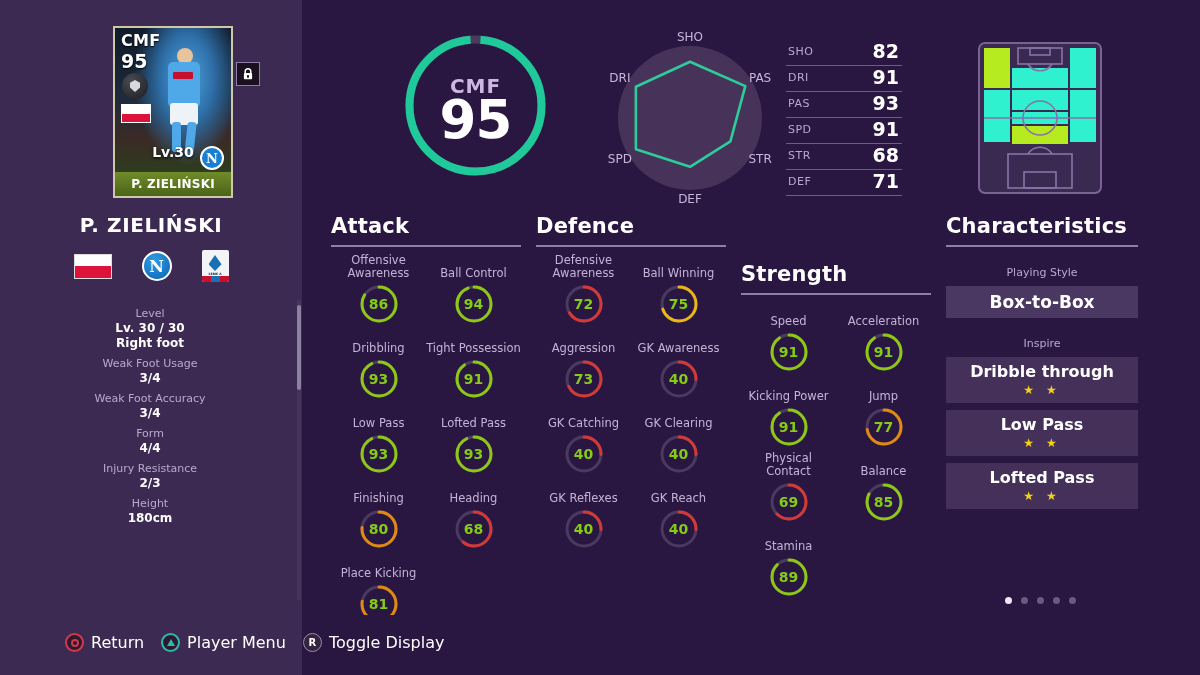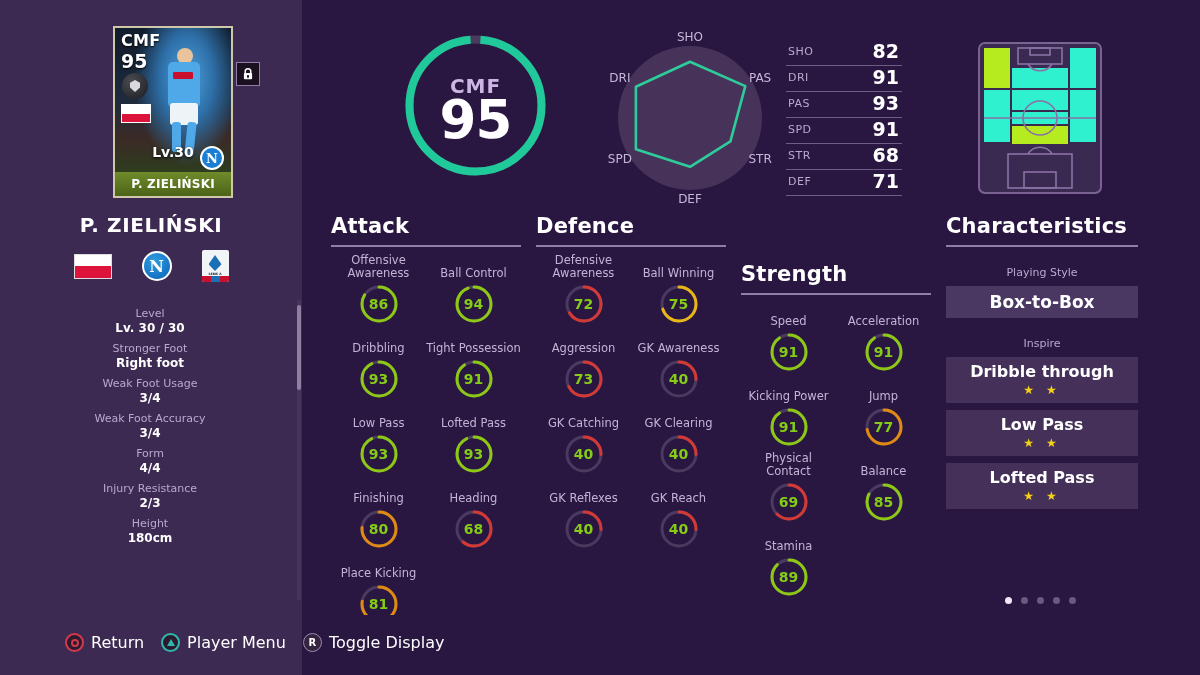--- a/index.html
+++ b/index.html
@@ -221,21 +221,20 @@
             <i></i>
             <i></i>
             <i></i>
           </div>
       </div>
     </div>
 
     <div class="info-list">
         <div class="info-label">Level</div>
         <div class="info-value">Lv. 30 / 30</div>
-        <div class="info-label">Stronger Foot</div>
         <div class="info-value">Right foot</div>
         <div class="info-label">Weak Foot Usage</div>
         <div class="info-value">3/4</div>
         <div class="info-label">Weak Foot Accuracy</div>
         <div class="info-value">3/4</div>
         <div class="info-label">Form</div>
         <div class="info-value">4/4</div>
         <div class="info-label">Injury Resistance</div>
         <div class="info-value">2/3</div>
         <div class="info-label">Height</div>

